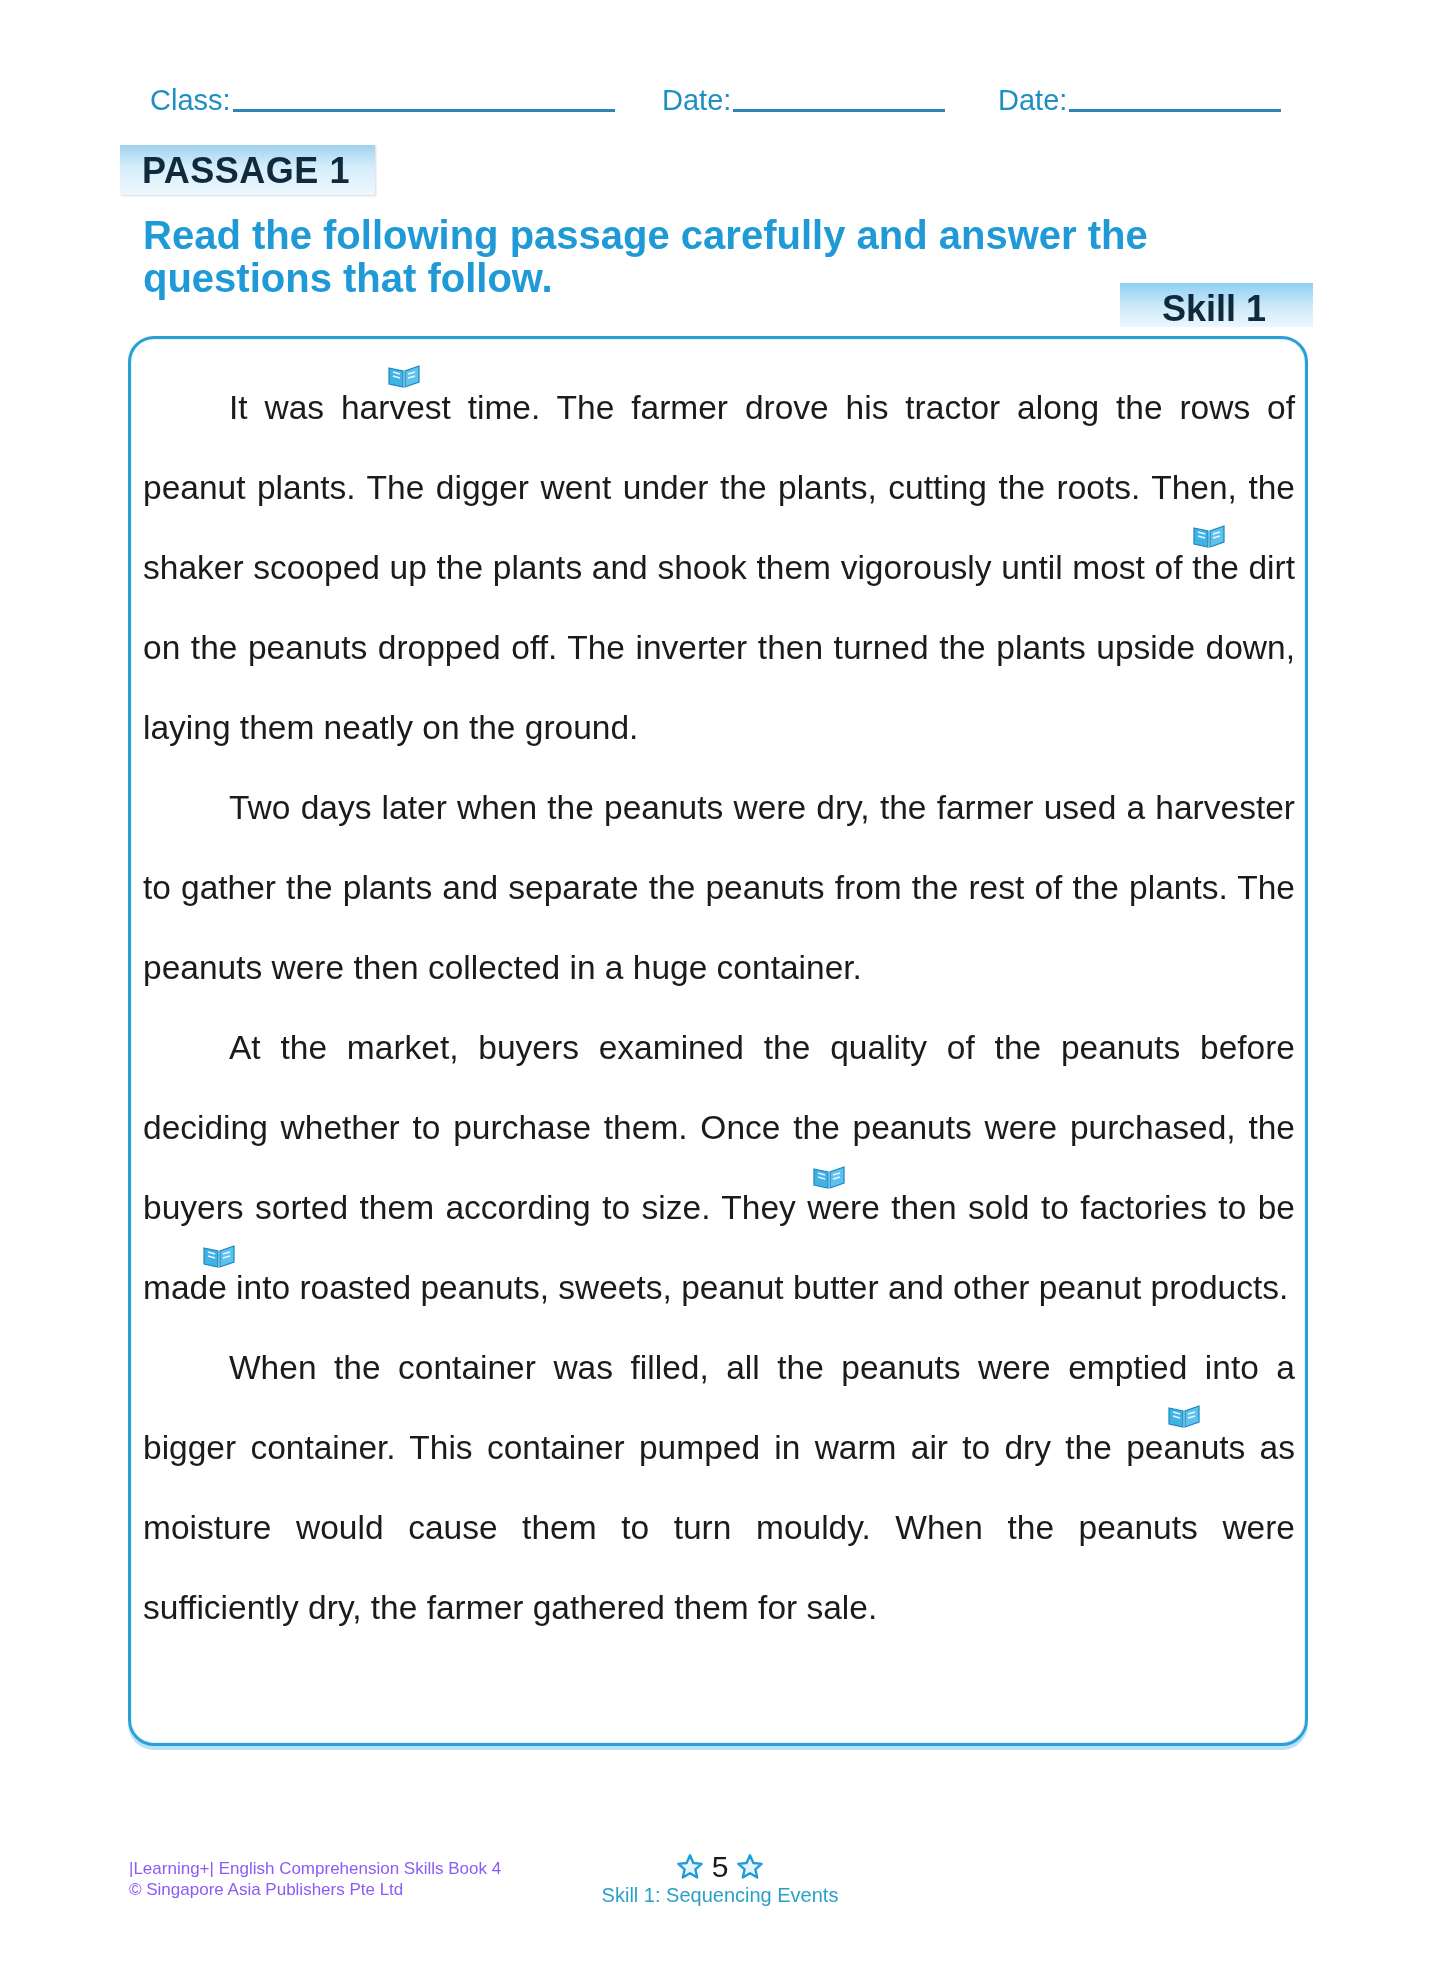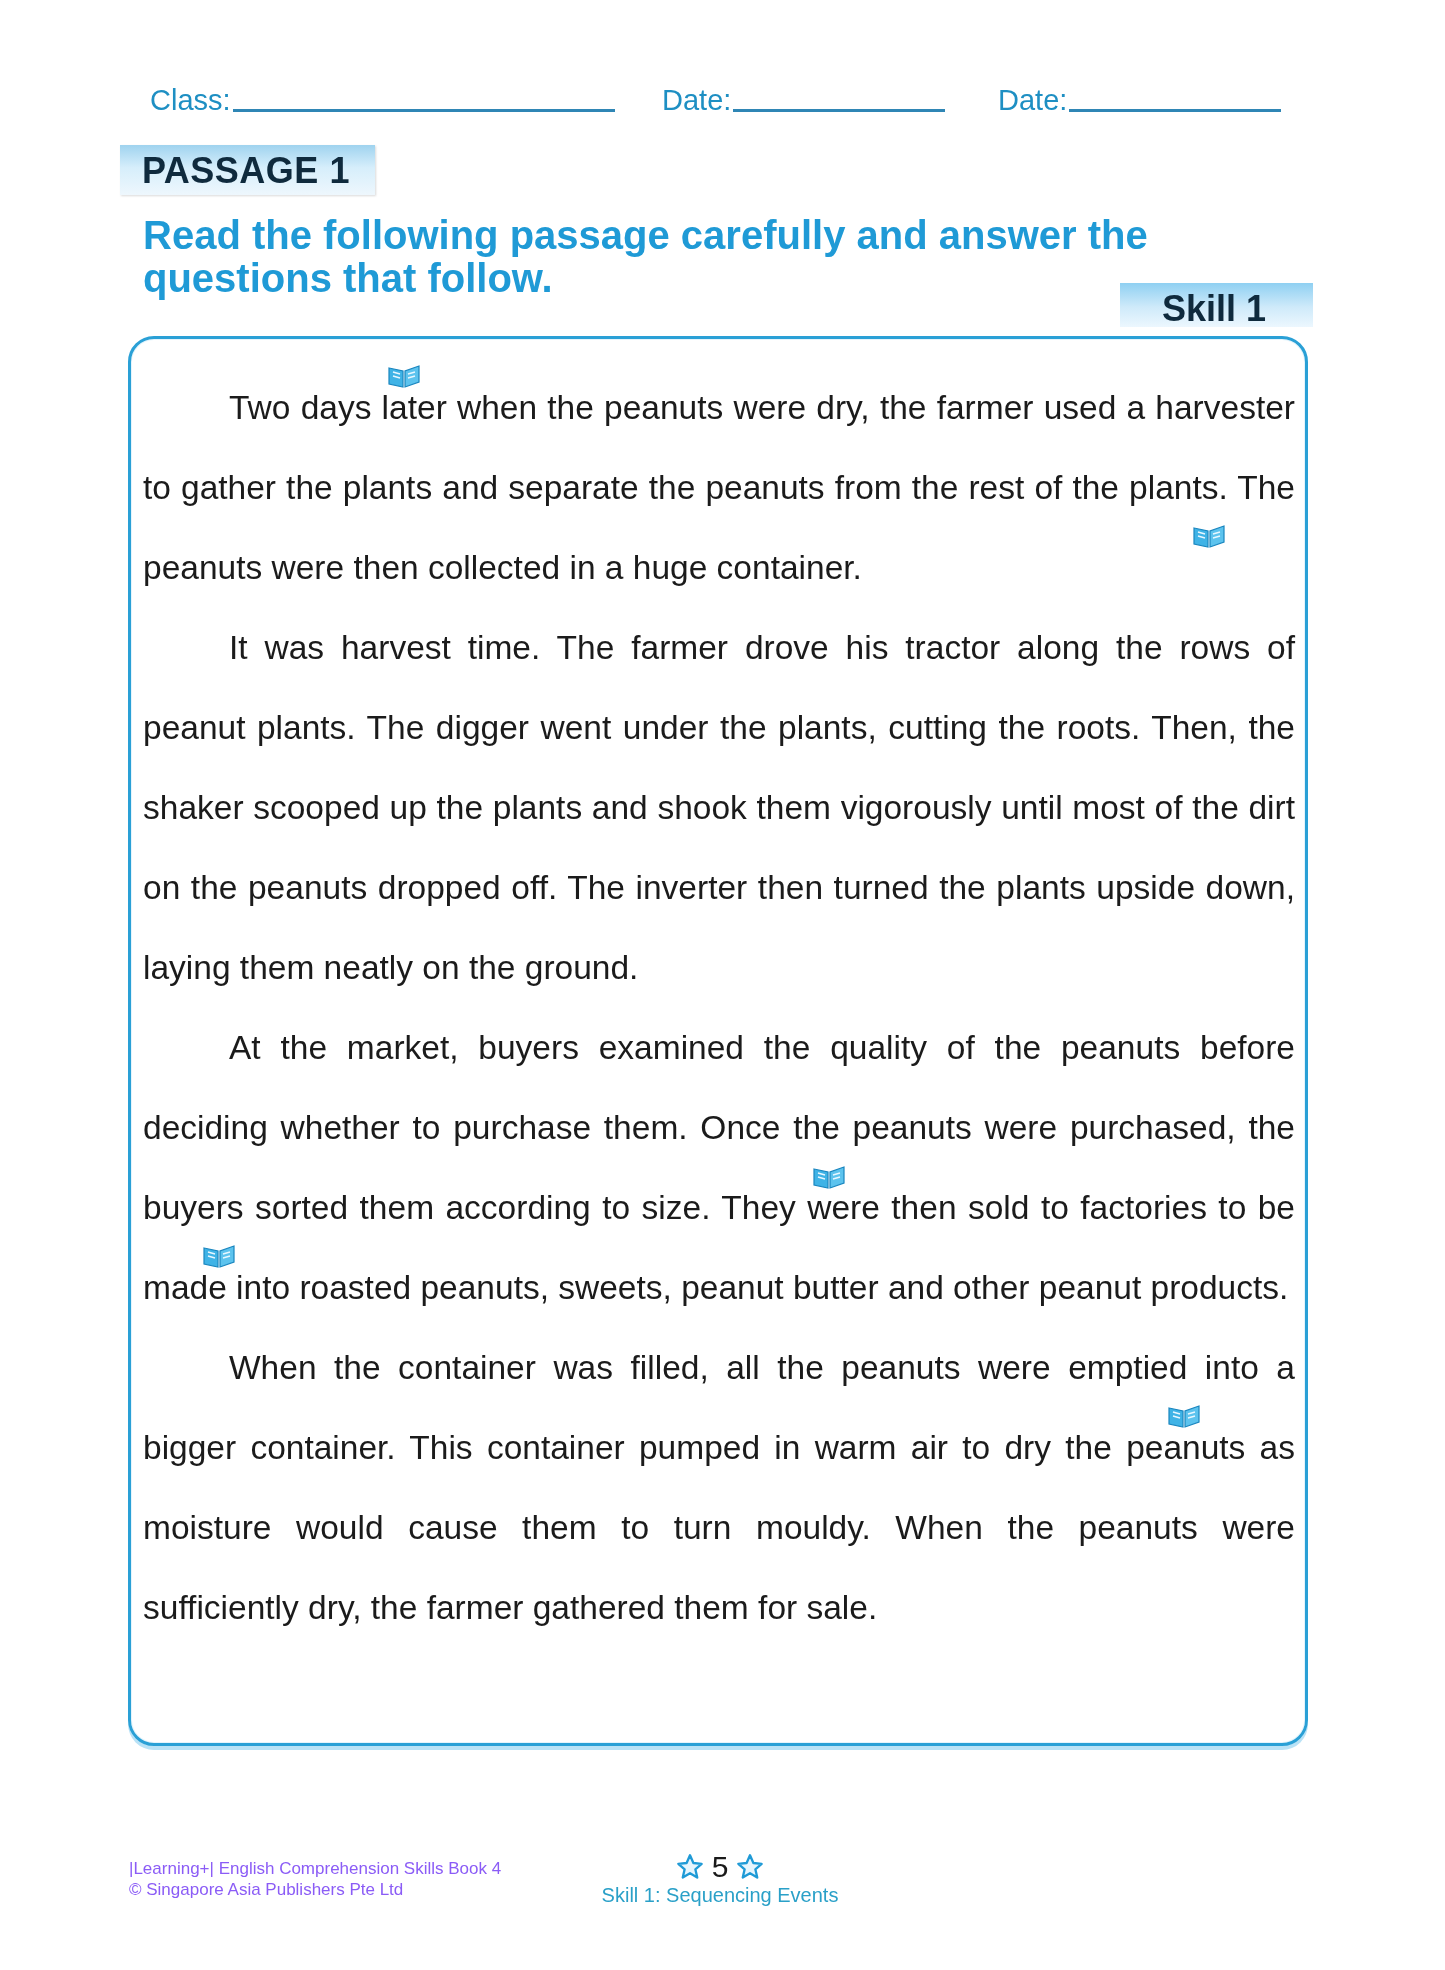--- a/index.html
+++ b/index.html
@@ -72,22 +72,22 @@
 
 <div class="instruction">Read the following passage carefully and answer the questions that follow.</div>
 
 <div class="skill-tag">
   <span>Skill 1</span>
 </div>
 
 <div class="passage-box"></div>
 
 <div class="passage-text">
+  <p>It was harvest time. The farmer drove his tractor along the rows of peanut plants. The digger went under the plants, cutting the roots. Then, the shaker scooped up the plants and shook them vigorously until most of the dirt on the peanuts dropped off. The inverter then turned the plants upside down, laying them neatly on the ground.</p>
   <p>Two days later when the peanuts were dry, the farmer used a harvester to gather the plants and separate the peanuts from the rest of the plants. The peanuts were then collected in a huge container.</p>
-  <p>It was harvest time. The farmer drove his tractor along the rows of peanut plants. The digger went under the plants, cutting the roots. Then, the shaker scooped up the plants and shook them vigorously until most of the dirt on the peanuts dropped off. The inverter then turned the plants upside down, laying them neatly on the ground.</p>
   <p>At the market, buyers examined the quality of the peanuts before deciding whether to purchase them. Once the peanuts were purchased, the buyers sorted them according to size. They were then sold to factories to be made into roasted peanuts, sweets, peanut butter and other peanut products.</p>
   <p>When the container was filled, all the peanuts were emptied into a bigger container. This container pumped in warm air to dry the peanuts as moisture would cause them to turn mouldy. When the peanuts were sufficiently dry, the farmer gathered them for sale.</p>
 </div>
 
 <svg class="vocab-icon" style="left:387px; top:363px;" viewBox="0 0 34 26">
   <path d="M2 5 L16 8 L16 24 L2 21 Z" fill="#3fb3e6" stroke="#1a86bf" stroke-width="1.2"></path>
   <path d="M32 3 L18 8 L18 24 L32 19 Z" fill="#5cc3ee" stroke="#1a86bf" stroke-width="1.2"></path>
   <path d="M6 9 L13 11 M6 13 L13 15 M21 11 L28 9 M21 15 L28 13" stroke="#e8f7ff" stroke-width="1.4"></path>
 </svg>
 <svg class="vocab-icon" style="left:1192px; top:523px;" viewBox="0 0 34 26">

